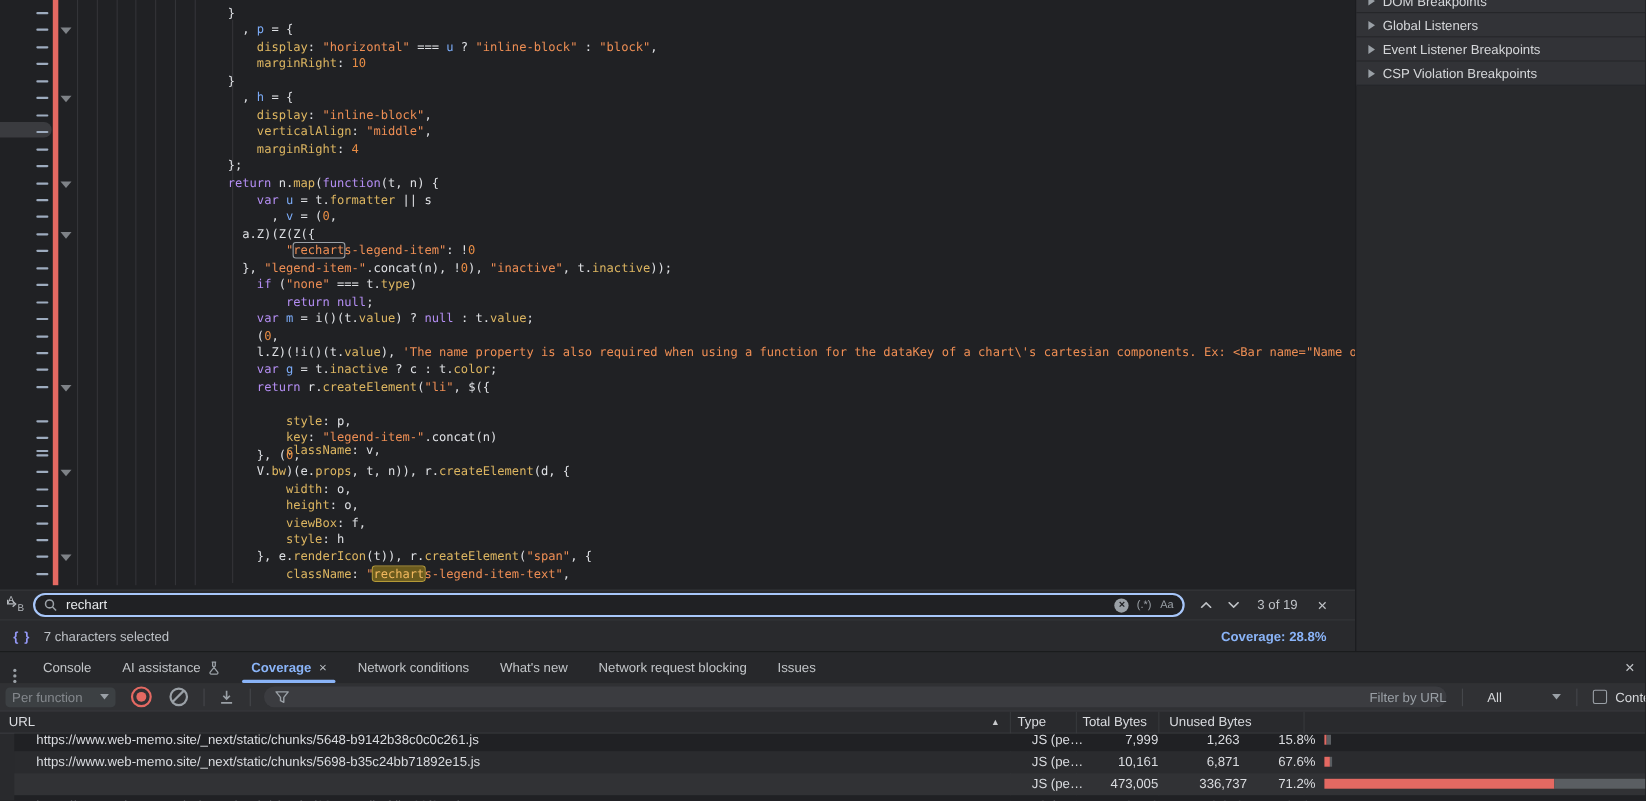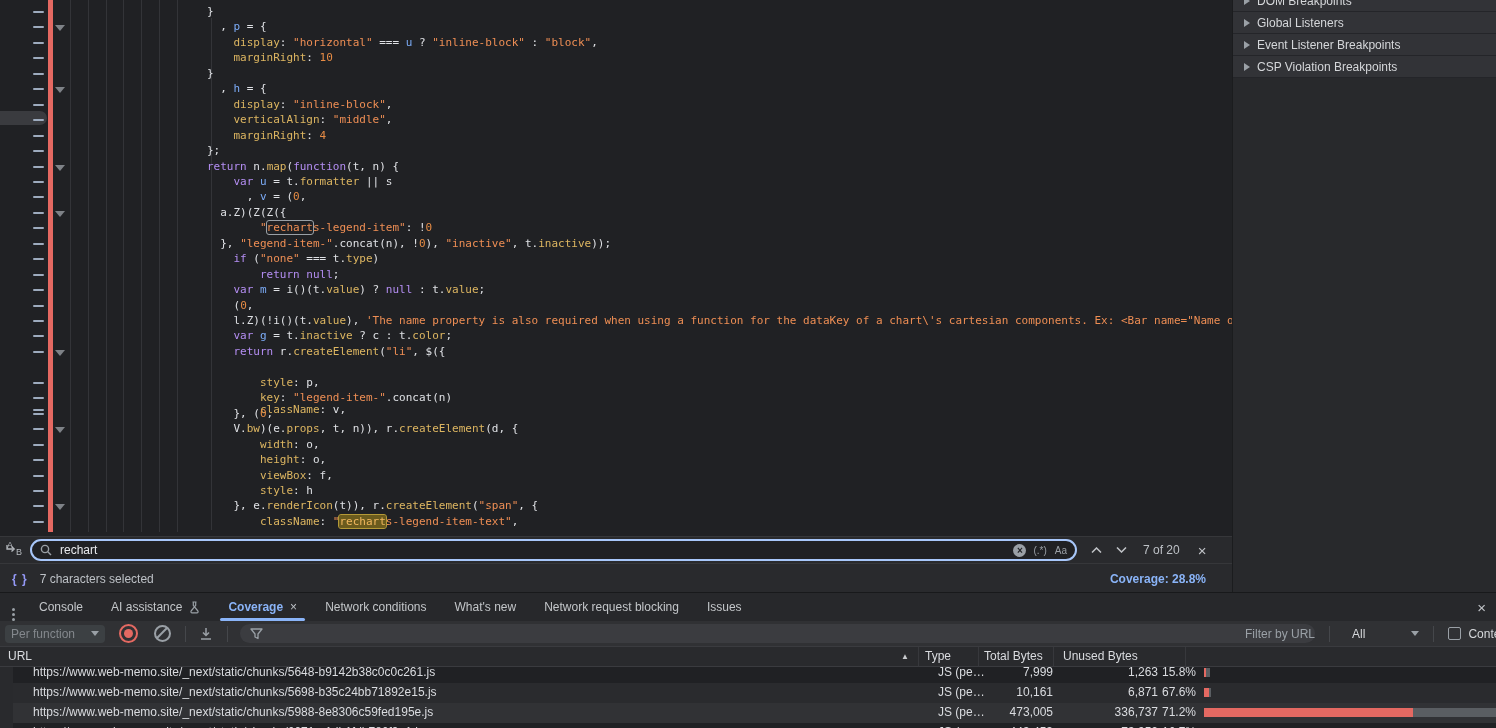--- a/index.html
+++ b/index.html
@@ -92,21 +92,21 @@
   .cov-head{position:absolute;left:0;top:54px;width:1496px;height:20px;background:#292a2d;border-bottom:1px solid #3a3b3f;box-sizing:border-box;color:#dadce0;}
   .hc{position:absolute;top:0;line-height:19px;cursor:pointer;}
   .h-url{left:8px;} .h-type{left:925px;} .h-total{left:984px;} .h-unused{left:1063px;} .h-viz{left:1192px;margin-top:39px;}
   .sort-arrow{position:absolute;left:901px;top:0;line-height:19px;font-size:8px;color:#c8cacd;}
   .col-div{position:absolute;top:54px;bottom:0;width:1px;background:#3a3b3f;opacity:.85;}
   .cov-row{position:absolute;left:13px;width:1496px;overflow:hidden;cursor:default;}
   .cov-row .cell{position:absolute;top:0;line-height:19px;color:#dadce0;white-space:nowrap;}
   .c-url{left:20px;}
   .c-type{left:925px;width:50px;overflow:hidden;}
   .c-total{left:978px;width:62px;text-align:right;}
-  .c-unused{left:1053px;width:92px;text-align:right;}
+  .c-unused{left:1053px;width:92px;text-align:center;}
   .c-pct{left:1147px;width:36px;text-align:right;}
   .c-bar{position:absolute;left:1191px;top:5px;height:9px;display:flex;}
   .bar-red{height:9px;background:#e46962;}
   .bar-grey{height:9px;background:#5a5e62;}
   svg{display:block;}
 </style>
 </head>
 <body>
 
 <div class="screen">
@@ -182,21 +182,21 @@
     <span class="nav-btn">
         <svg width="11" height="6" viewBox="0 0 11 6">
           <path d="M1 5.5L5.5 1L10 5.5" stroke="#c0c3c7" stroke-width="1.5" fill="none"></path>
         </svg>
       </span>
     <span class="nav-btn">
         <svg width="11" height="6" viewBox="0 0 11 6">
           <path d="M1 .5L5.5 5L10 .5" stroke="#c0c3c7" stroke-width="1.5" fill="none"></path>
         </svg>
       </span>
-    <span class="match-count">7 of 20</span>
+    <span class="match-count">3 of 19</span>
     <span class="x-btn">×</span>
   </div>
 
   <div class="status-bar">
     <span class="pp-icon">{ }</span>
     <span class="sel-status">7 characters selected</span>
     <span class="cov-link">Coverage: 28.8%</span>
   </div>
 
   <div class="sidebar">
@@ -321,21 +321,20 @@
           <span class="cell c-type" style="top: 0px;">JS (pe…</span>
           <span class="cell c-total" style="top: 0px;">10,161</span>
           <span class="cell c-unused" style="top: 0px;">6,871</span>
           <span class="cell c-pct" style="top: 0px;">67.6%</span>
           <span class="c-bar" style="top: 5px;">
             <i class="bar-red" style="width: 5px;"></i>
             <i class="bar-grey" style="width: 2px;"></i>
           </span>
         </div>
         <div class="cov-row" style="top: 110px; height: 20px; background: rgb(49, 50, 53);">
-          <span class="cell c-url" style="top: 0px;">https://www.web-memo.site/_next/static/chunks/5988-8e8306c59fed195e.js</span>
           <span class="cell c-type" style="top: 0px;">JS (pe…</span>
           <span class="cell c-total" style="top: 0px;">473,005</span>
           <span class="cell c-unused" style="top: 0px;">336,737</span>
           <span class="cell c-pct" style="top: 0px;">71.2%</span>
           <span class="c-bar" style="top: 5px;">
             <i class="bar-red" style="width: 209px;"></i>
             <i class="bar-grey" style="width: 84px;"></i>
           </span>
         </div>
         <div class="cov-row" style="top: 130px; height: 20px; background: rgb(32, 33, 36);">

